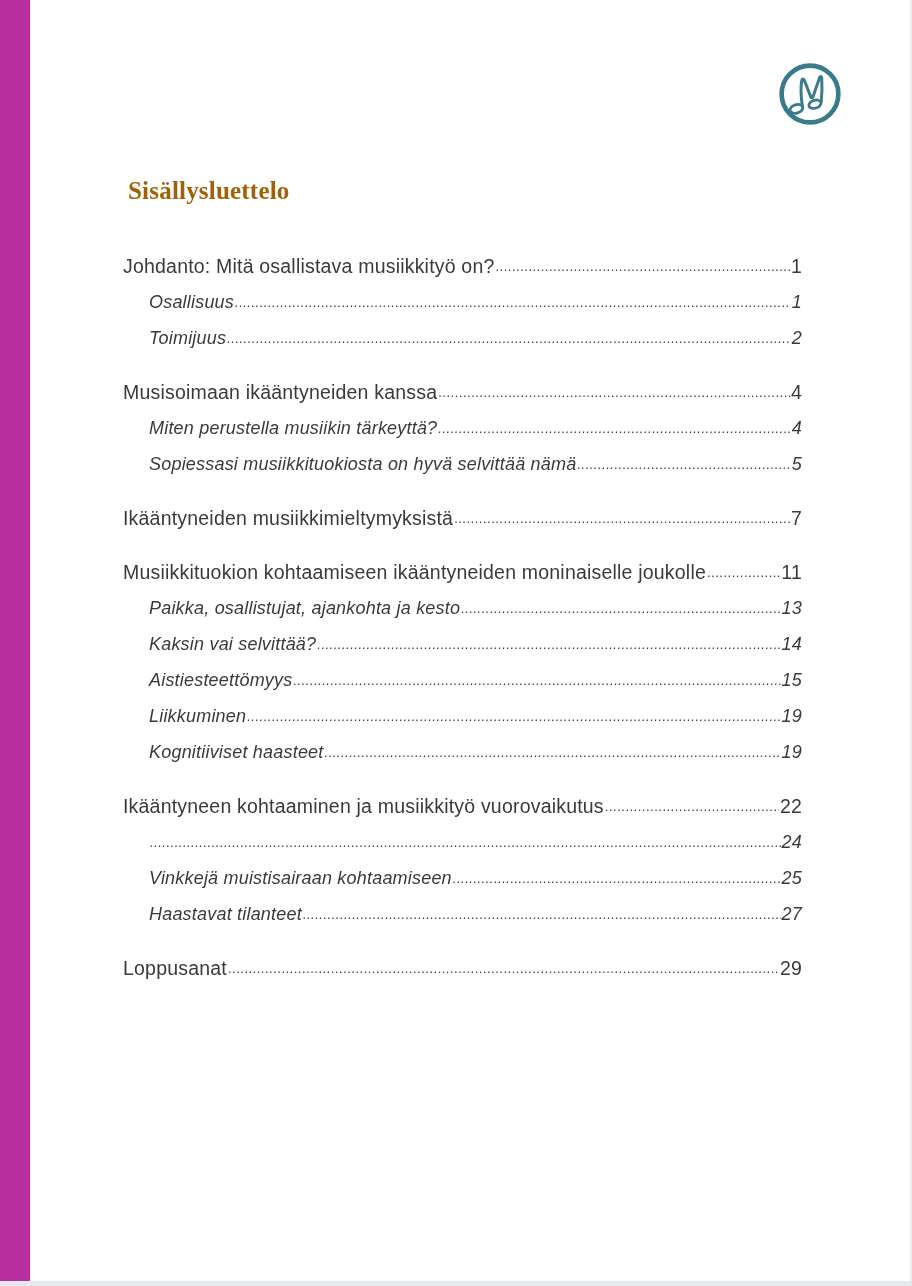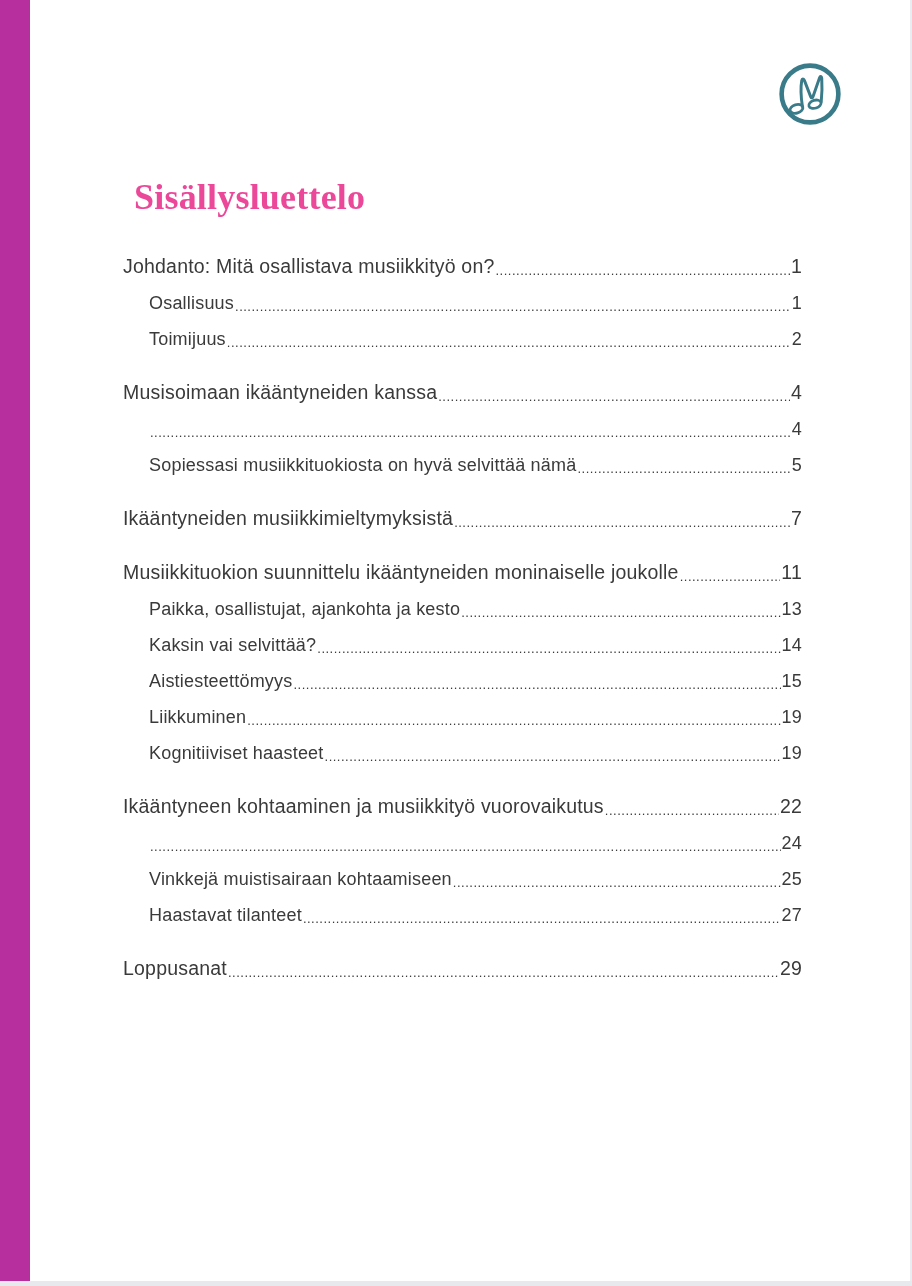--- a/index.html
+++ b/index.html
@@ -6,32 +6,32 @@
   body{
     width:912px;height:1286px;position:relative;background:#ffffff;overflow:hidden;
     font-family:"Liberation Sans",sans-serif;
   }
   .accent-stripe{position:absolute;left:0;top:0;width:30px;height:1281px;background:#b72f9f;}
   .edge-bottom{position:absolute;left:0;bottom:0;width:912px;height:5px;background:#e7e9ed;}
   .edge-right{position:absolute;right:0;top:0;width:2px;height:1281px;background:#eaecef;}
   .logo{position:absolute;left:777px;top:61px;width:66px;height:66px;color:#3a7b89;}
   .logo svg{display:block;width:100%;height:100%;}
   .title{
-    position:absolute;left:122px;top:166px;margin:12px;
-    font-family:"Liberation Serif",serif;font-size:36px;line-height:38px;
-    font-weight:700;color:#ec4899;letter-spacing:0.2px;white-space:nowrap;
+    position:absolute;left:122px;top:166px;margin:6px;
+    font-family:"Liberation Serif",serif;font-size:25px;line-height:38px;
+    font-weight:700;color:#a16207;letter-spacing:0.2px;white-space:nowrap;
   }
   .toc{position:absolute;left:123px;top:254px;width:679px;}
   .row{
-    display:flex;align-items:flex-end;height:24px;margin-bottom:12px;
+    display:flex;align-items:center;height:24px;margin-bottom:12px;
     color:#3a3a3a;cursor:pointer;
   }
   .row.l1{font-size:19.5px;letter-spacing:0.2px;}
   .row.l1:not(:first-child){margin-top:30px;}
-  .row.l2{font-size:18px;margin-left:26px;letter-spacing:0.2px;}
+  .row.l2{font-size:18px;margin-left:26px;letter-spacing:0.2px;font-style:italic;}
   .label{flex:none;white-space:nowrap;}
   .dots{
     flex:1;min-width:0;overflow:hidden;white-space:nowrap;
     font-size:13px;letter-spacing:0.5px;margin:0 1px;
   }
   .pagenum{flex:none;}
 </style>
 </head>
 <body>
 
@@ -64,35 +64,36 @@
     <span class="label">Toimijuus</span>
     <span class="dots">............................................................................................................................................................................................................................................................................................................</span>
     <span class="pagenum">2</span>
   </div>
       <div class="row l1">
     <span class="label">Musisoimaan ikääntyneiden kanssa</span>
     <span class="dots">............................................................................................................................................................................................................................................................................................................</span>
     <span class="pagenum">4</span>
   </div>
       <div class="row l2">
+    <span class="label">Miten perustella musiikin tärkeyttä?</span>
     <span class="dots">............................................................................................................................................................................................................................................................................................................</span>
     <span class="pagenum">4</span>
   </div>
       <div class="row l2">
     <span class="label">Sopiessasi musiikkituokiosta on hyvä selvittää nämä</span>
     <span class="dots">............................................................................................................................................................................................................................................................................................................</span>
     <span class="pagenum">5</span>
   </div>
       <div class="row l1">
     <span class="label">Ikääntyneiden musiikkimieltymyksistä</span>
     <span class="dots">............................................................................................................................................................................................................................................................................................................</span>
     <span class="pagenum">7</span>
   </div>
       <div class="row l1">
-    <span class="label">Musiikkituokion suunnittelu ikääntyneiden moninaiselle joukolle</span>
+    <span class="label">Musiikkituokion kohtaamiseen ikääntyneiden moninaiselle joukolle</span>
     <span class="dots">............................................................................................................................................................................................................................................................................................................</span>
     <span class="pagenum">11</span>
   </div>
       <div class="row l2">
     <span class="label">Paikka, osallistujat, ajankohta ja kesto</span>
     <span class="dots">............................................................................................................................................................................................................................................................................................................</span>
     <span class="pagenum">13</span>
   </div>
       <div class="row l2">
     <span class="label">Kaksin vai selvittää?</span>

